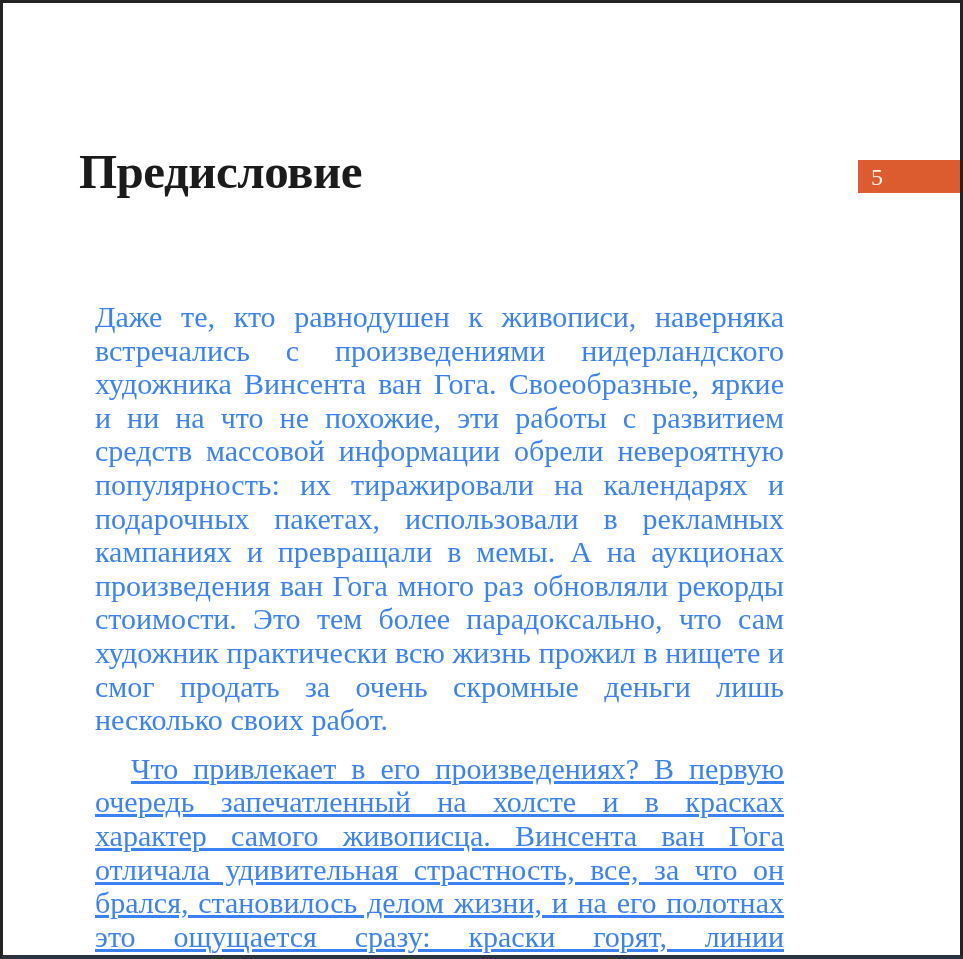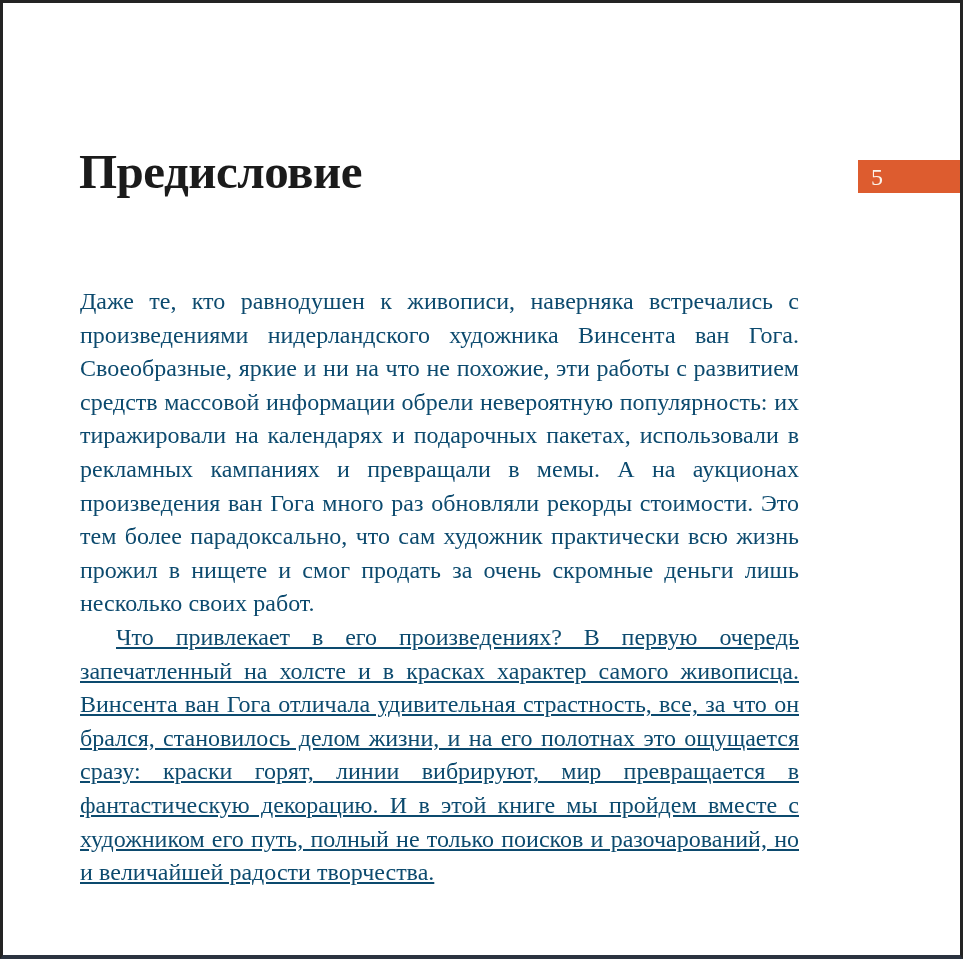--- a/index.html
+++ b/index.html
@@ -63,25 +63,25 @@
 
   
   .body-column {
     position: absolute;
     left: 77px;
     top: 282px;
     width: 719px;
   }
 
   .body-paragraph {
-    margin: 0;
+    margin: 15px;
     font-family: "Liberation Serif", "DejaVu Serif", serif;
-    font-size: 24px;
+    font-size: 30px;
     line-height: 33.6px;
-    color: #0c4a6e;
+    color: #3b82f6;
     text-align: justify;
     text-justify: inter-word;
     hyphens: manual;
     word-spacing: 0.2px;
   }
   .body-paragraph + .body-paragraph {
     text-indent: 36px;
     text-decoration: underline;
   }
 </style>

